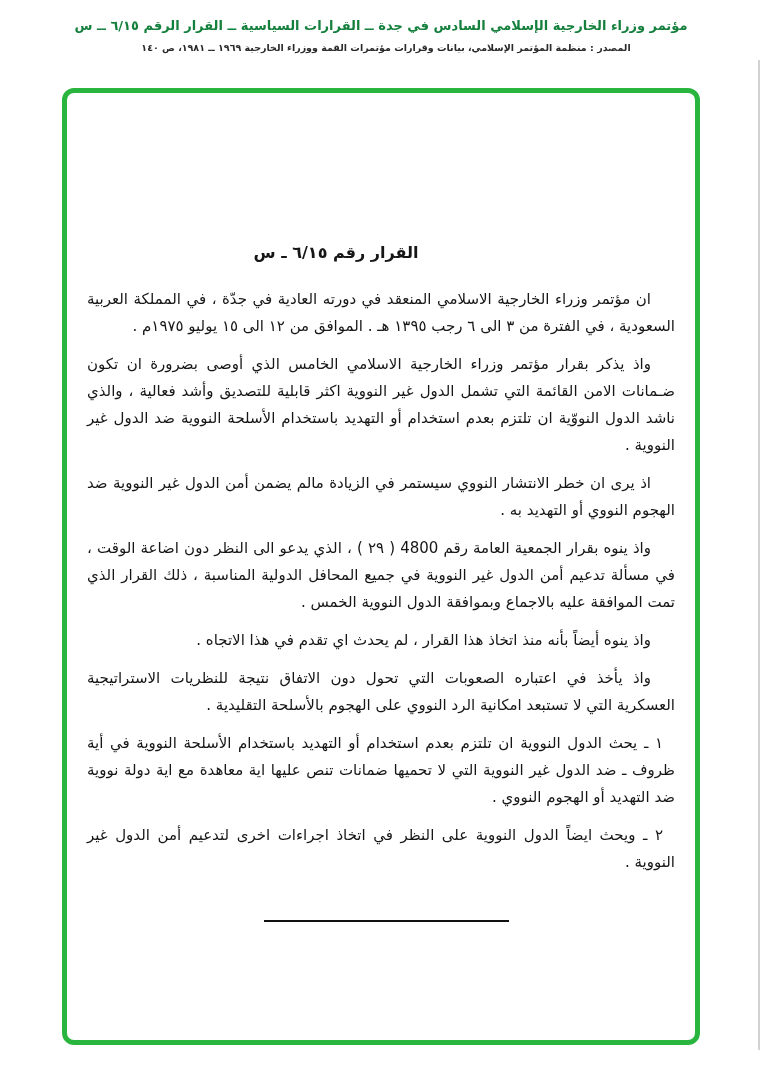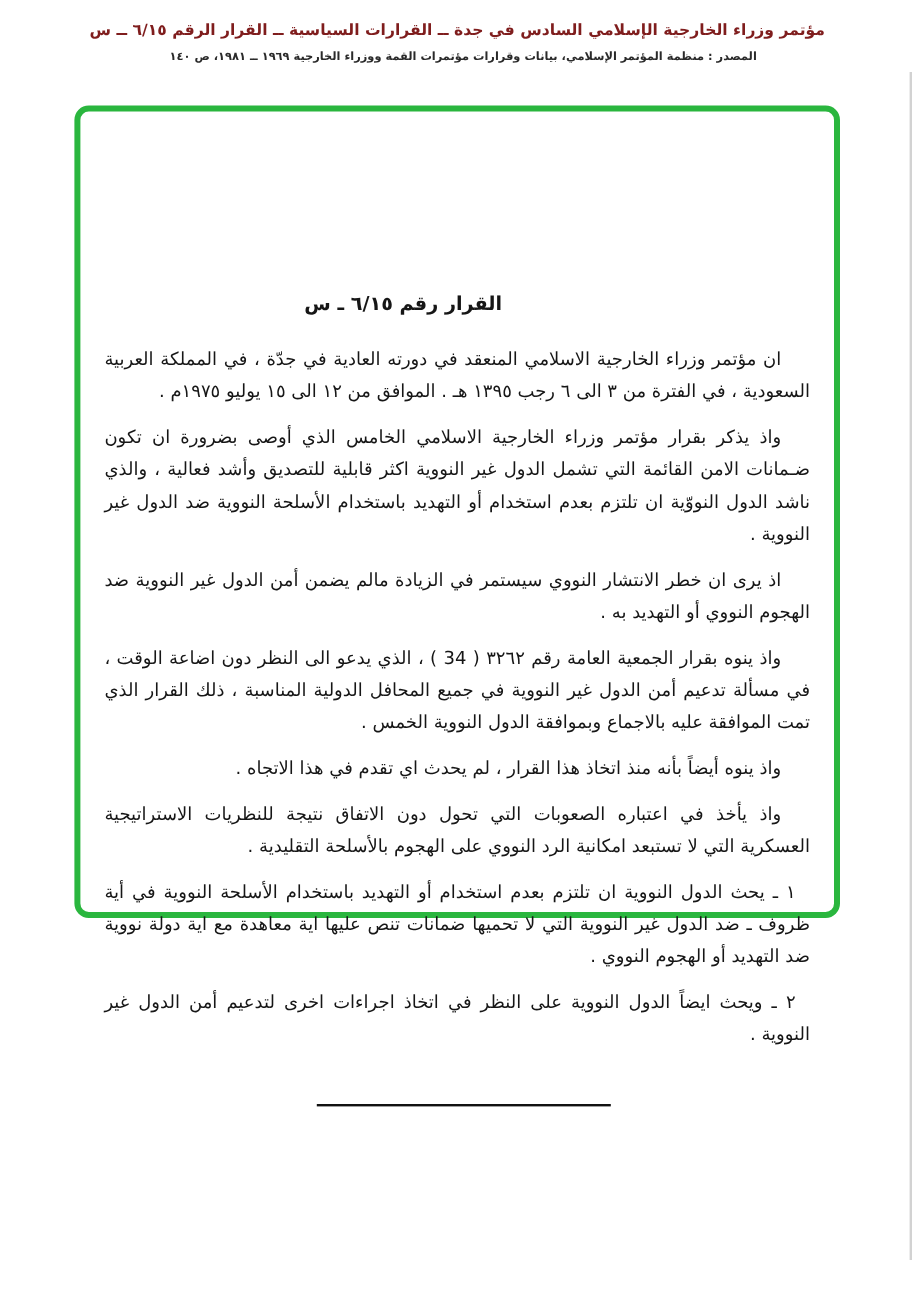--- a/index.html
+++ b/index.html
@@ -14,35 +14,35 @@
   }
   .page-header {
     direction: rtl;
     text-align: center;
     padding-top: 18px;
   }
   .header-line1 {
     font-weight: bold;
     font-size: 13px;
     letter-spacing: 0.2px;
-    color: #7f1d1d;
+    color: #15803d;
   }
   .header-line2 {
     font-weight: bold;
     font-size: 9.5px;
     margin-top: 9px;
     color: #2a2a2a;
     padding-left: 10px;
   }
   .frame {
     position: absolute;
     left: 62px;
     top: 88px;
     width: 638px;
-    height: 677px;
+    height: 957px;
     border: 5px solid #2ab63e;
     border-radius: 12px;
     background: #ffffff;
   }
   .content {
     direction: rtl;
     padding: 150px 20px 0 20px;
   }
   .headings {
     text-align: center;
@@ -93,21 +93,21 @@
 </header>
 
 <div class="frame" style="border-color: rgb(42, 182, 62);">
   <div class="content">
     <div class="headings">
       <div class="doc-title">القرار رقم ٦/١٥ ـ س</div>
     </div>
     <p class="para">ان مؤتمر وزراء الخارجية الاسلامي المنعقد في دورته العادية في جدّة ، في المملكة العربية السعودية ، في الفترة من ٣ الى ٦ رجب ١٣٩٥ هـ . الموافق من ١٢ الى ١٥ يوليو ١٩٧٥م .</p>
     <p class="para">واذ يذكر بقرار مؤتمر وزراء الخارجية الاسلامي الخامس الذي أوصى بضرورة ان تكون ضـمانات الامن القائمة التي تشمل الدول غير النووية اكثر قابلية للتصديق وأشد فعالية ، والذي ناشد الدول النووّية ان تلتزم بعدم استخدام أو التهديد باستخدام الأسلحة النووية ضد الدول غير النووية .</p>
     <p class="para">اذ يرى ان خطر الانتشار النووي سيستمر في الزيادة مالم يضمن أمن الدول غير النووية ضد الهجوم النووي أو التهديد به .</p>
-    <p class="para">واذ ينوه بقرار الجمعية العامة رقم ٣٢٦٢ ( 34 ) ، الذي يدعو الى النظر دون اضاعة الوقت ، في مسألة تدعيم أمن الدول غير النووية في جميع المحافل الدولية المناسبة ، ذلك القرار الذي تمت الموافقة عليه بالاجماع وبموافقة الدول النووية الخمس .</p>
+    <p class="para">واذ ينوه بقرار الجمعية العامة رقم 4800 ( ٢٩ ) ، الذي يدعو الى النظر دون اضاعة الوقت ، في مسألة تدعيم أمن الدول غير النووية في جميع المحافل الدولية المناسبة ، ذلك القرار الذي تمت الموافقة عليه بالاجماع وبموافقة الدول النووية الخمس .</p>
     <p class="para">واذ ينوه أيضاً بأنه منذ اتخاذ هذا القرار ، لم يحدث اي تقدم في هذا الاتجاه .</p>
     <p class="para">واذ يأخذ في اعتباره الصعوبات التي تحول دون الاتفاق نتيجة للنظريات الاستراتيجية العسكرية التي لا تستبعد امكانية الرد النووي على الهجوم بالأسلحة التقليدية .</p>
     <p class="para item">١ ـ يحث الدول النووية ان تلتزم بعدم استخدام أو التهديد باستخدام الأسلحة النووية في أية ظروف ـ ضد الدول غير النووية التي لا تحميها ضمانات تنص عليها اية معاهدة مع اية دولة نووية ضد التهديد أو الهجوم النووي .</p>
     <p class="para item">٢ ـ ويحث ايضاً الدول النووية على النظر في اتخاذ اجراءات اخرى لتدعيم أمن الدول غير النووية .</p>
     <div class="end-line"></div>
   </div>
 </div>
 
 <div class="scan-edge"></div>
 

